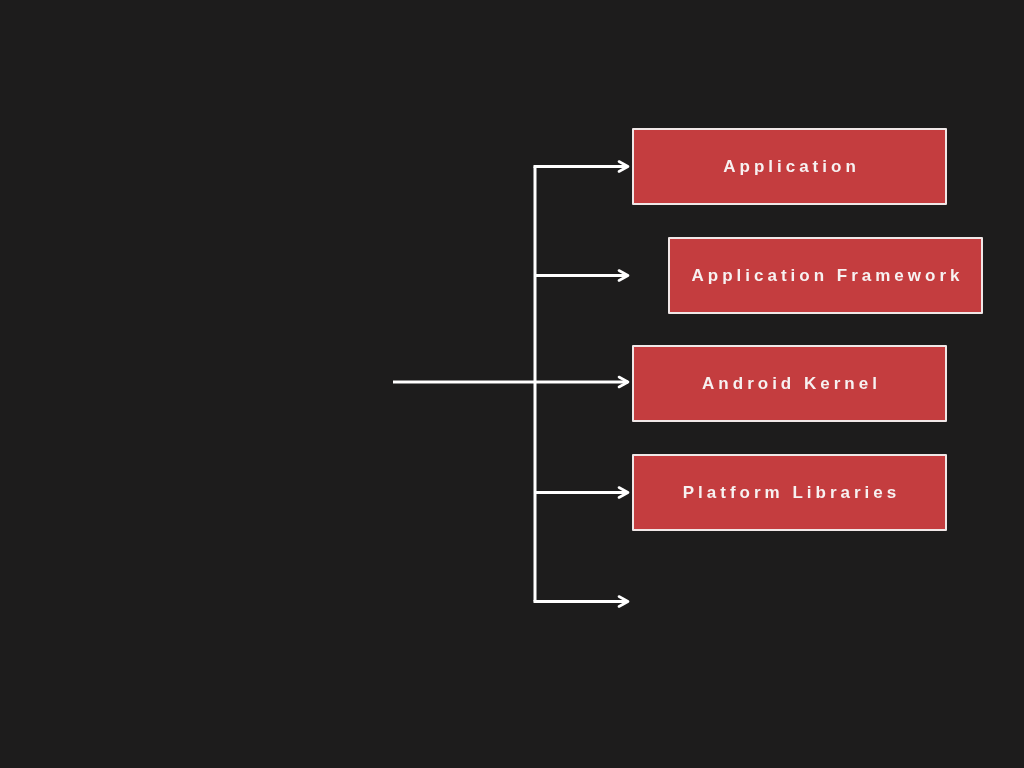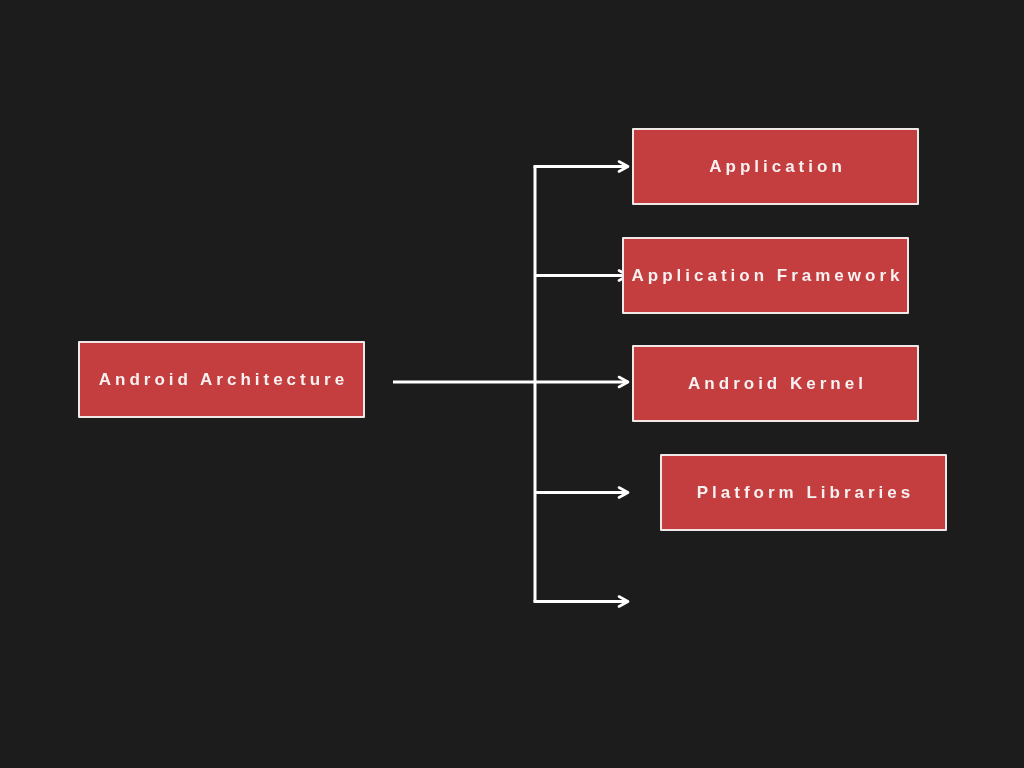--- a/index.html
+++ b/index.html
@@ -14,41 +14,41 @@
     width: 1024px; height: 768px;
     background: #1d1c1c;
   }
   .connectors {
     position: absolute;
     left: 0; top: 0;
     width: 1024px; height: 768px;
   }
   .node {
     position: absolute;
-    width: 287px; height: 77px;
+    width: 315px; height: 77px;
     background: #c43d3f;
     border: 2.5px solid #f0e7e7;
     border-radius: 1px;
     display: flex;
     align-items: center;
     justify-content: center;
   }
   .node .label {
     color: #f7f1f1;
     font-size: 17px;
     font-weight: 700;
     letter-spacing: 4px;
     margin-right: -4px; 
     white-space: nowrap;
   }
   .node-root  { left: 78px;  top: 341px; }
   .node-c0 { left: 632px; top: 128px; }
-  .node-c1 { left: 622px; top: 237px; }
+  .node-c1 { left: 668px; top: 237px; }
   .node-c2 { left: 632px; top: 345px; }
-  .node-c3 { left: 660px; top: 454px; }
+  .node-c3 { left: 632px; top: 454px; }
   .node-c4 { left: 632px; top: 563px; }
 </style>
 </head>
 <body>
 
 <div class="canvas">
 
   <svg class="connectors" viewBox="0 0 1024 768" xmlns="http://www.w3.org/2000/svg" aria-hidden="true">
     <defs>
       <marker id="arrow" viewBox="0 0 14 14" refX="12" refY="7" markerWidth="14" markerHeight="14" markerUnits="userSpaceOnUse" orient="auto">
@@ -62,23 +62,20 @@
 
     <path d="M533.5 166.5 H628" stroke="#ffffff" stroke-width="3" fill="none" marker-end="url(#arrow)"></path>
 
     <path d="M535 275.5 H628" stroke="#ffffff" stroke-width="3" fill="none" marker-end="url(#arrow)"></path>
 
     <path d="M535 492.5 H628" stroke="#ffffff" stroke-width="3" fill="none" marker-end="url(#arrow)"></path>
 
     <path d="M533.5 601.5 H628" stroke="#ffffff" stroke-width="3" fill="none" marker-end="url(#arrow)"></path>
   </svg>
 
-  <div class="node node-root">
-    <span class="label">Android Architecture</span>
-  </div>
 
   <div class="node node-c0">
     <span class="label">Application</span>
   </div>
 
   <div class="node node-c1">
     <span class="label">Application Framework</span>
   </div>
 
   <div class="node node-c2">

